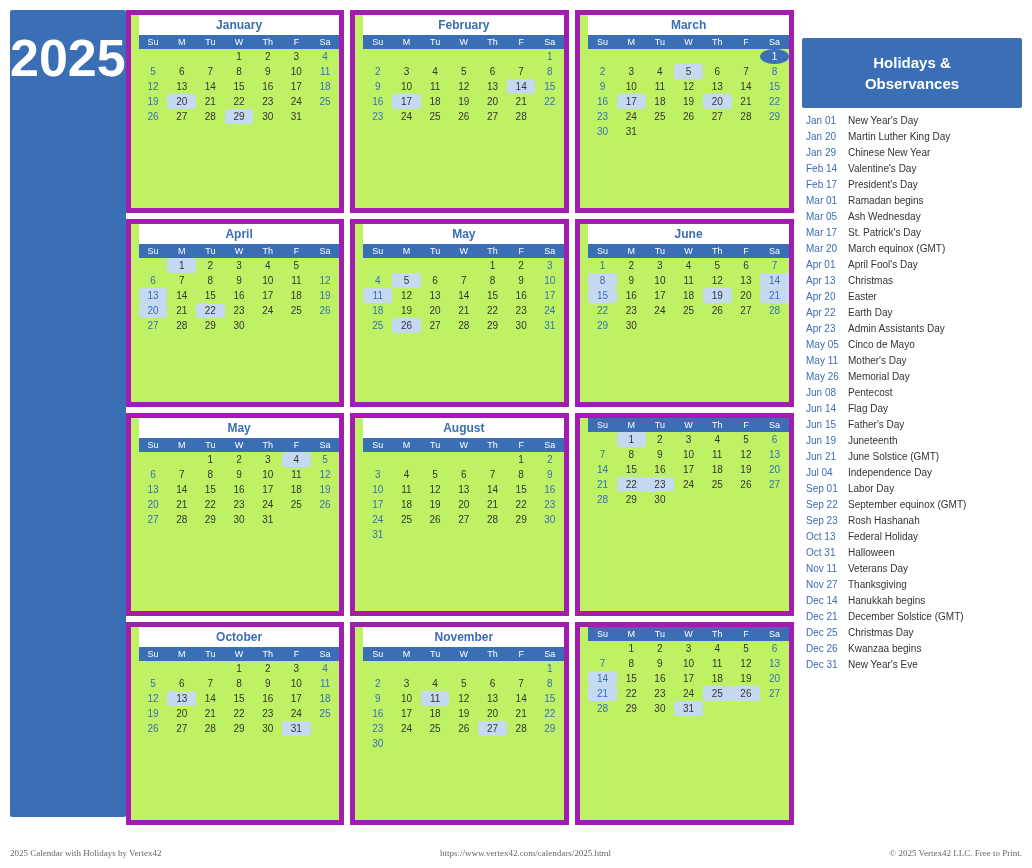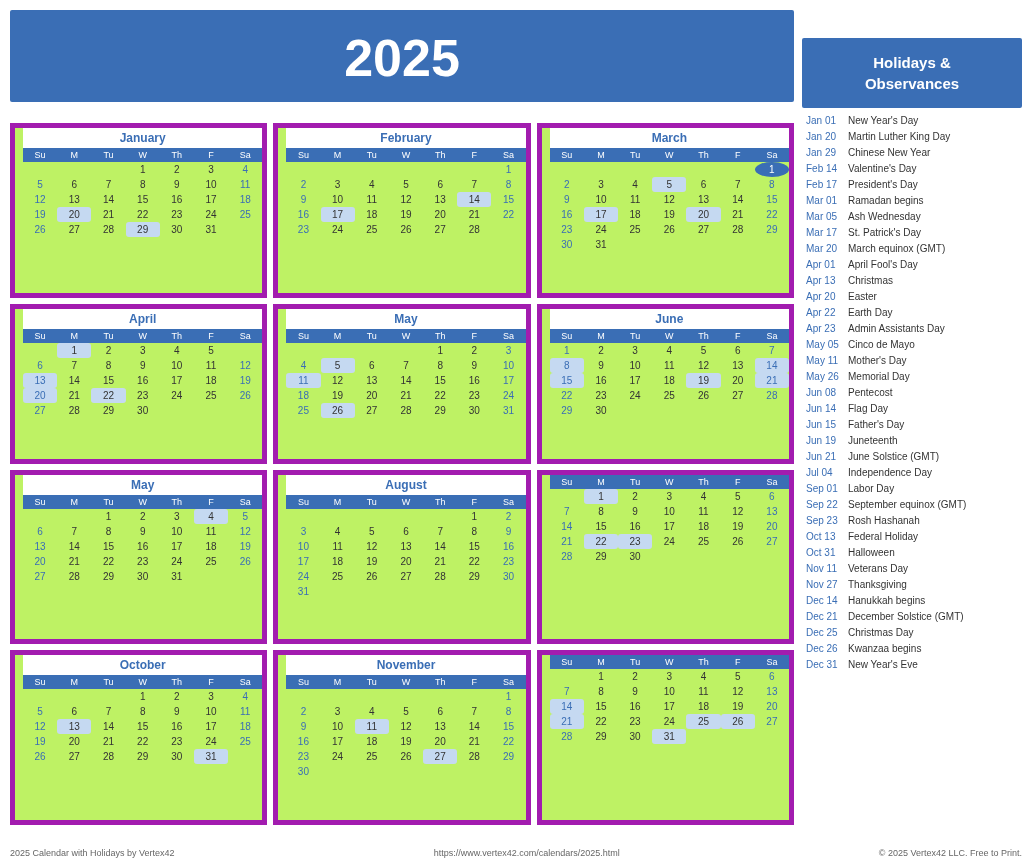--- a/index.html
+++ b/index.html
@@ -20,22 +20,20 @@
       padding: 10px;
     }
     .main-layout {
       display: flex;
       flex: 1;
       gap: 8px;
     }
     .calendar-section {
       flex: 1;
       display: flex;
-      flex-direction: column;
-      gap: 13px;
     }
     .year-header {
       background: #3a6eb5;
       color: #fff;
       text-align: center;
       font-size: 52px;
       font-weight: bold;
       padding: 18px 0 14px 0;
       margin-bottom: 8px;
       border-radius: 2px;
@@ -132,20 +130,21 @@
     }
 
     
     .footer {
       display: flex;
       justify-content: space-between;
       align-items: flex-end;
       margin-top: 23px;
       font-size: 9px;
       color: #666;
+      font-family: Liberation Serif, serif;
     }
     .footer-right {
       color: #666;
     }
   </style>
 </head>
 <body>
 
 <div class="page">
   <div class="main-layout">

